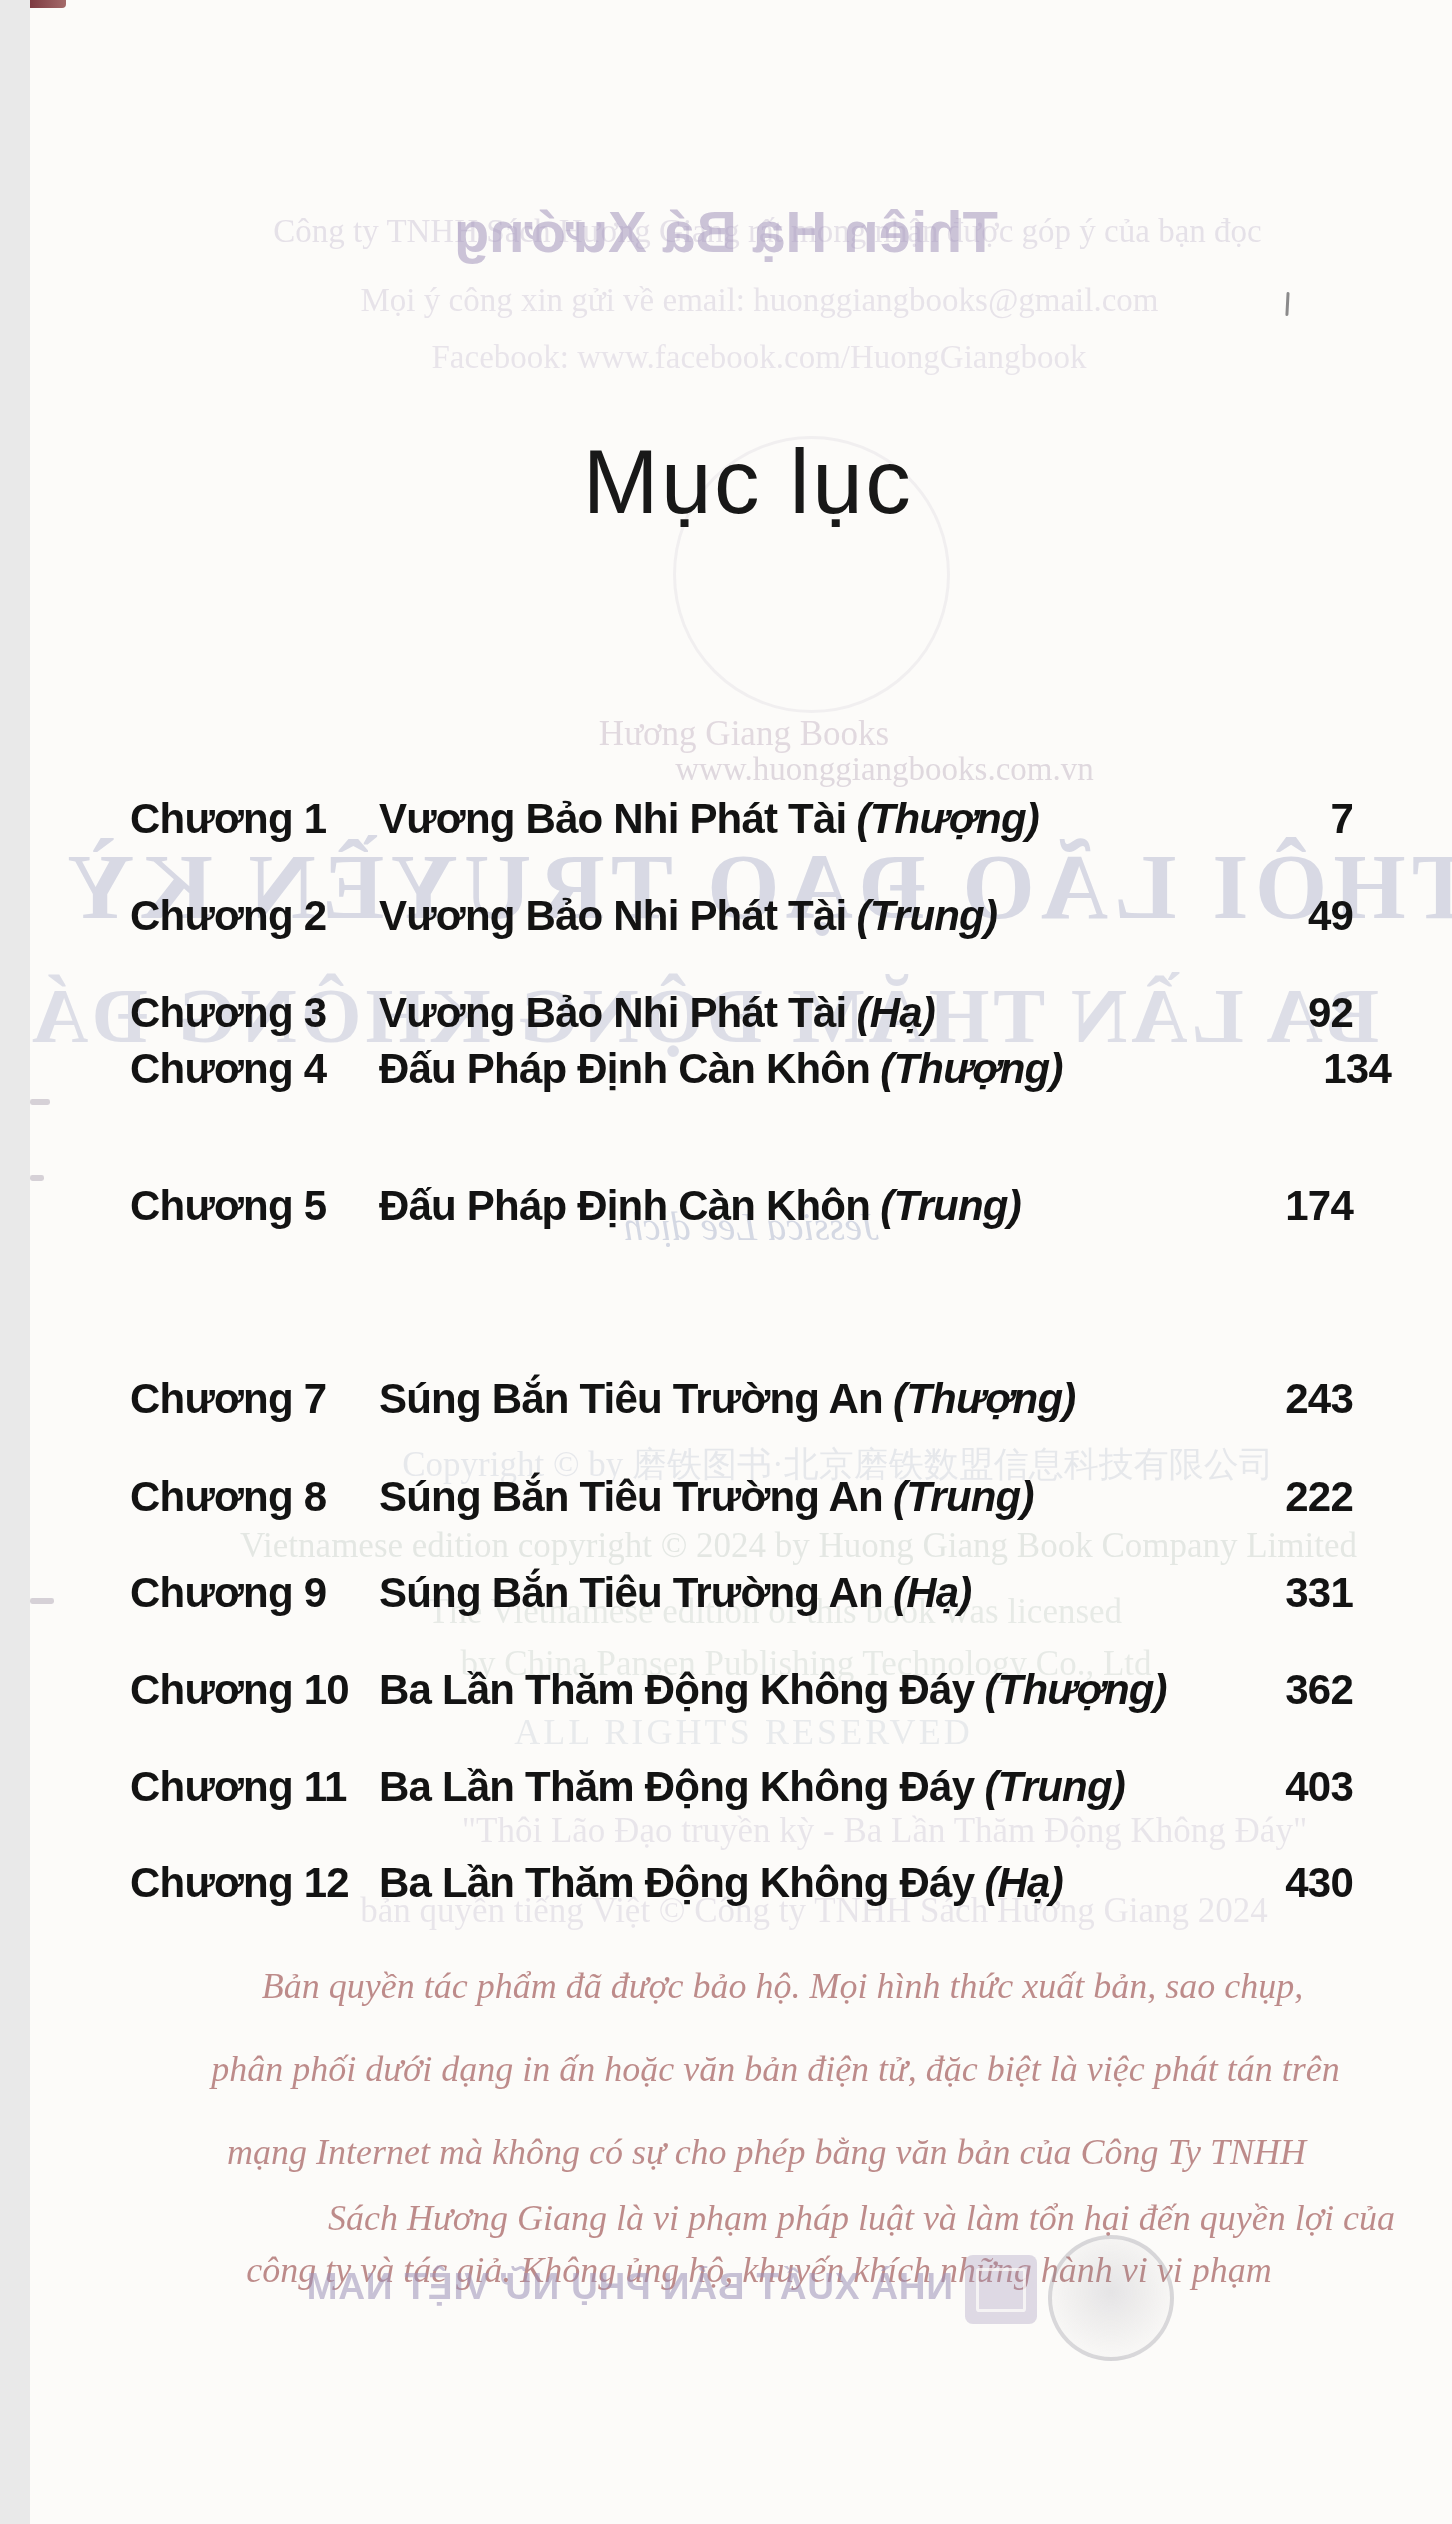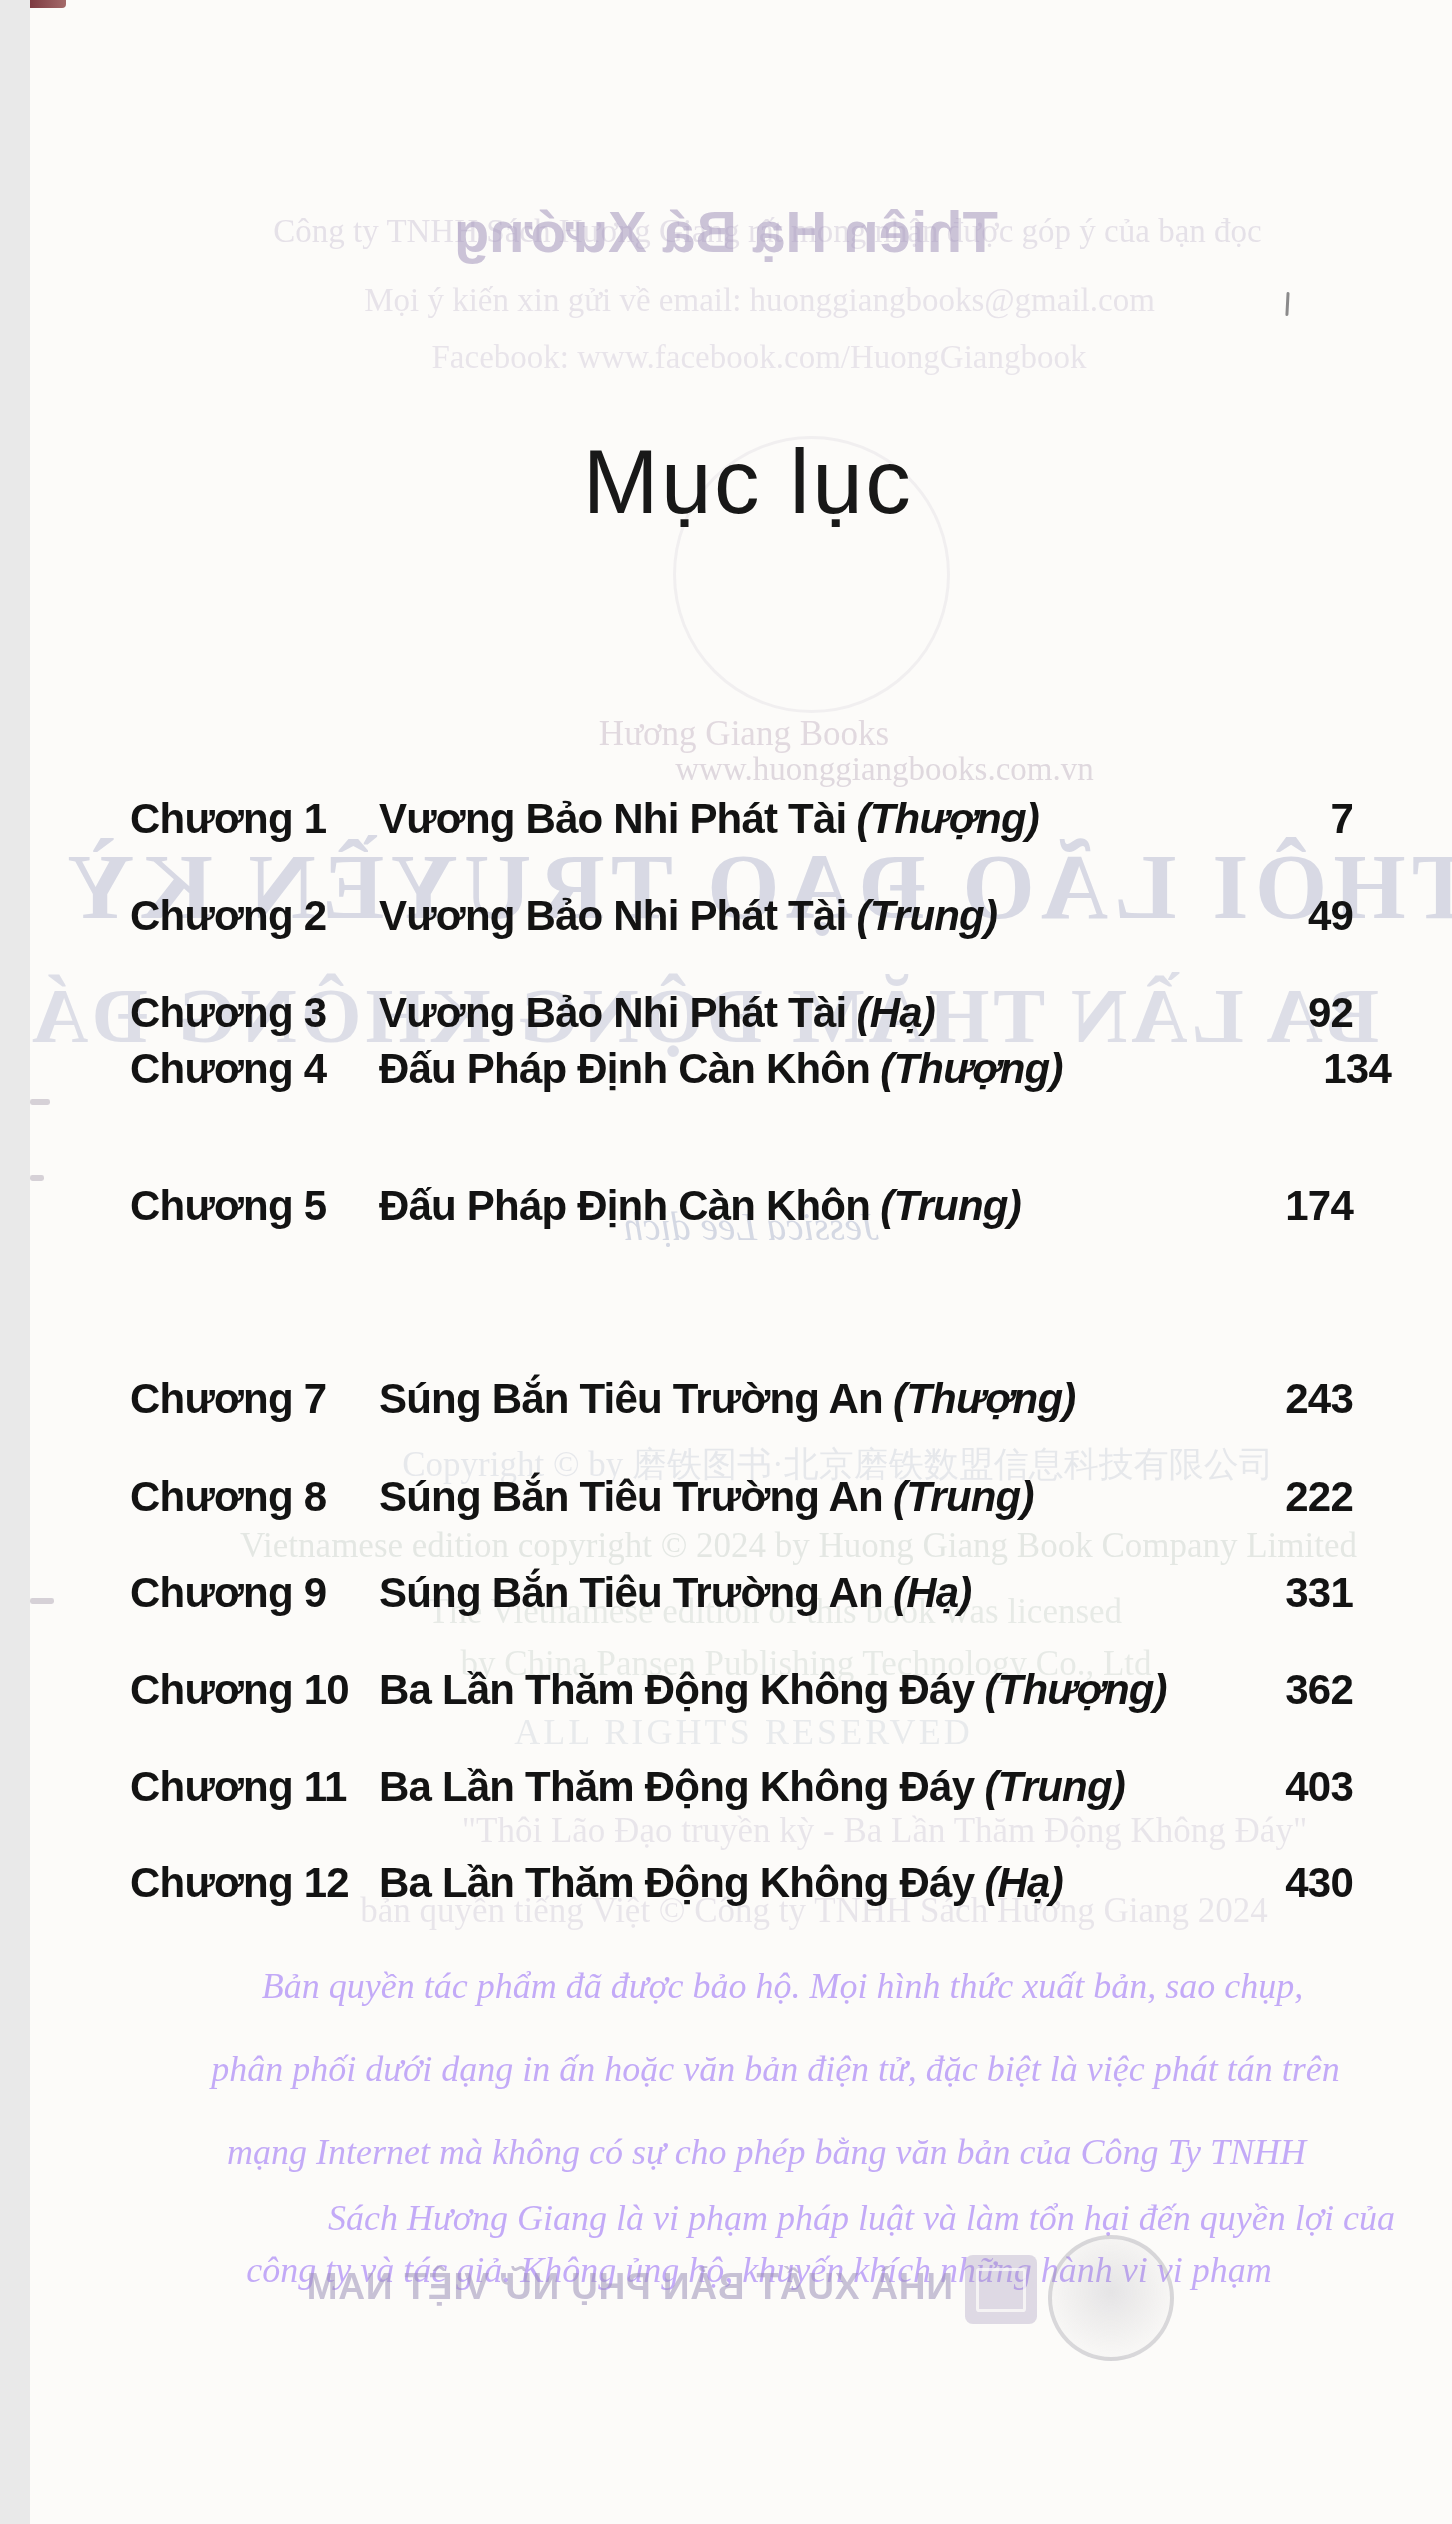--- a/index.html
+++ b/index.html
@@ -77,21 +77,21 @@
   }
 
   .bt-c1{top:1441px;left:259px;width:1098px;font-size:35px;color:#b7bece;opacity:0.30;}
   .bt-c2{top:1526px;left:94px;width:1349px;font-size:35px;color:#b2c0b8;opacity:0.32;}
   .bt-c3{top:1592px;left:259px;width:972px;font-size:35px;color:#b2c0b8;opacity:0.28;}
   .bt-c4{top:1644px;left:329px;width:894px;font-size:35px;color:#b2c0b8;opacity:0.28;}
   .bt-c5{top:1711px;left:439px;width:549px;font-size:36px;letter-spacing:3.1px;color:#b2bcc8;opacity:0.26;}
   .bt-c6{top:1811px;left:329px;width:1051px;font-size:35px;color:#b8b0c6;opacity:0.28;}
   .bt-c7{top:1891px;left:235px;width:1098px;font-size:35px;color:#b8b0c6;opacity:0.28;}
 
-  .bt-legal{font-size:36px;font-style:italic;color:#8b5cf6;opacity:0.50;}
+  .bt-legal{font-size:36px;font-style:italic;color:#7f1d1d;opacity:0.50;}
   .bt-l1{top:1965px;left:141px;width:1223px;}
   .bt-l2{top:2048px;left:71px;width:1349px;}
   .bt-l3{top:2131px;left:78px;width:1317px;}
   .bt-l4{top:2197px;left:110px;width:1255px;text-align:right;}
   .bt-l5{top:2249px;left:141px;width:1176px;}
 
   .bt-publisher{
     top:2266px;left:274px;width:651px;font-size:37px;font-weight:700;
     font-family:"Liberation Sans","DejaVu Sans",sans-serif;
     letter-spacing:0.8px;color:#9d92b8;opacity:0.55;
@@ -128,21 +128,21 @@
 <div class="page">
 
   <div class="corner-mark"></div>
   <div class="tick-mark"></div>
   <div class="margin-dash md1"></div>
   <div class="margin-dash md2"></div>
   <div class="margin-dash md3"></div>
 
   <div class="bleed bt-line1">Công ty TNHH Sách Hương Giang rất mong nhận được góp ý của bạn đọc</div>
   <div class="bleed bt-author mir">Thiên Hạ Bá Xướng</div>
-  <div class="bleed bt-line2">Mọi ý kiến xin gửi về email: huonggiangbooks@gmail.com</div>
+  <div class="bleed bt-line2">Mọi ý công xin gửi về email: huonggiangbooks@gmail.com</div>
   <div class="bleed bt-line3">Facebook: www.facebook.com/HuongGiangbook</div>
 
   <div class="wm-circle"></div>
   <div class="page-title">Mục lục</div>
 
   <div class="bleed bt-brand">Hương Giang Books</div>
   <div class="bleed bt-site">www.huonggiangbooks.com.vn</div>
 
   <div class="bleed bt-stamp1 mir">THÔI LÃO ĐẠO TRUYỀN KỲ</div>
   <div class="bleed bt-stamp2 mir">BA LẦN THĂM ĐỘNG KHÔNG ĐÁY</div>

